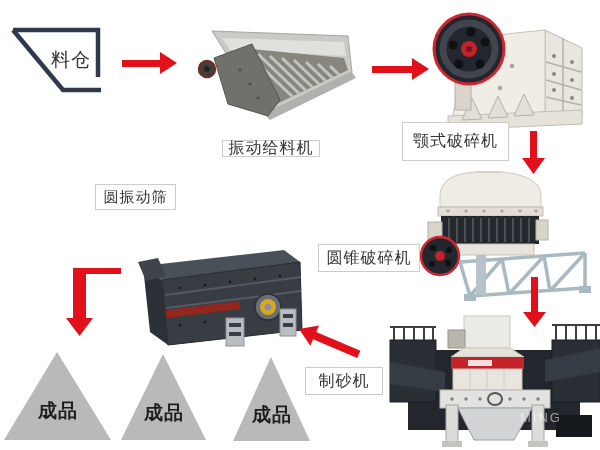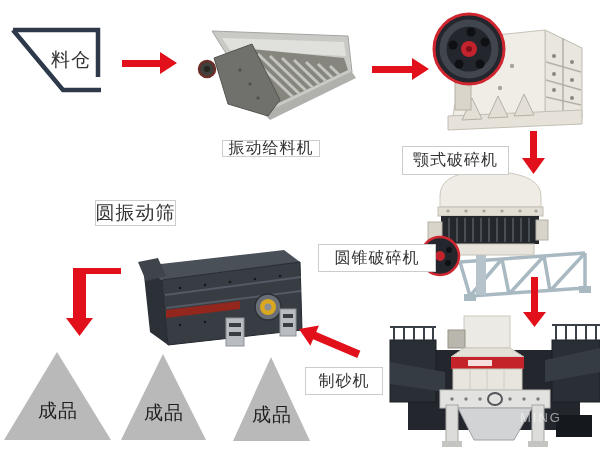--- a/index.html
+++ b/index.html
@@ -17,21 +17,21 @@
     background:#ffffff;border:1px solid var(--label-border,#cccccc);
     color:var(--label-text,#333333);font-size:16px;letter-spacing:1px;
     box-sizing:border-box;white-space:nowrap;
   }
   .plain-label{
     position:absolute;color:var(--label-text,#333333);
     font-size:19px;letter-spacing:1px;white-space:nowrap;
   }
   .product-label{
     position:absolute;transform:translateX(-50%);
-    color:var(--product-text,#1d1d1d);font-size:19px;font-weight:400;
+    color:var(--product-text,#1d1d1d);font-size:19px;font-weight:700;
     letter-spacing:1px;white-space:nowrap;
   }
   .watermark{
     position:absolute;color:rgba(255,255,255,0.55);
     font-size:13px;font-weight:normal;letter-spacing:2px;
   }
 </style>
 </head>
 <body style="background: rgb(255, 255, 255);">
 
@@ -252,25 +252,25 @@
     <polygon class="tri" points="57,352 4,440 111,440"></polygon>
     <polygon class="tri" points="163,354 121,440 206,440"></polygon>
     <polygon class="tri" points="271,357 233,441 310,441"></polygon>
   </g>
 </svg>
 
 <div class="plain-label" style="left:51px;top:47px;">料仓</div>
 
 <div class="lbl" style="left:222px;top:140px;width:98px;height:17px;">振动给料机</div>
 
-<div class="lbl" style="left:402px;top:146px;width:107px;height:29px;">颚式破碎机</div>
-
-<div class="lbl" style="left:318px;top:244px;width:118px;height:28px;">圆锥破碎机</div>
-
-<div class="lbl" style="left:95px;top:200px;width:81px;height:26px;font-size:19px;">圆振动筛</div>
+<div class="lbl" style="left:402px;top:122px;width:107px;height:39px;">颚式破碎机</div>
+
+<div class="lbl" style="left:318px;top:244px;width:102px;height:28px;">圆锥破碎机</div>
+
+<div class="lbl" style="left:95px;top:184px;width:81px;height:26px;font-size:15px;">圆振动筛</div>
 
 <div class="lbl" style="left:305px;top:367px;width:78px;height:28px;">制砂机</div>
 
 <div class="product-label" style="left:58px;top:398px;">成品</div>
 <div class="product-label" style="left:164px;top:400px;">成品</div>
 <div class="product-label" style="left:272px;top:402px;">成品</div>
 
 <div class="watermark" style="left:520px;top:410px;">MING</div>
 
 </body></html>

